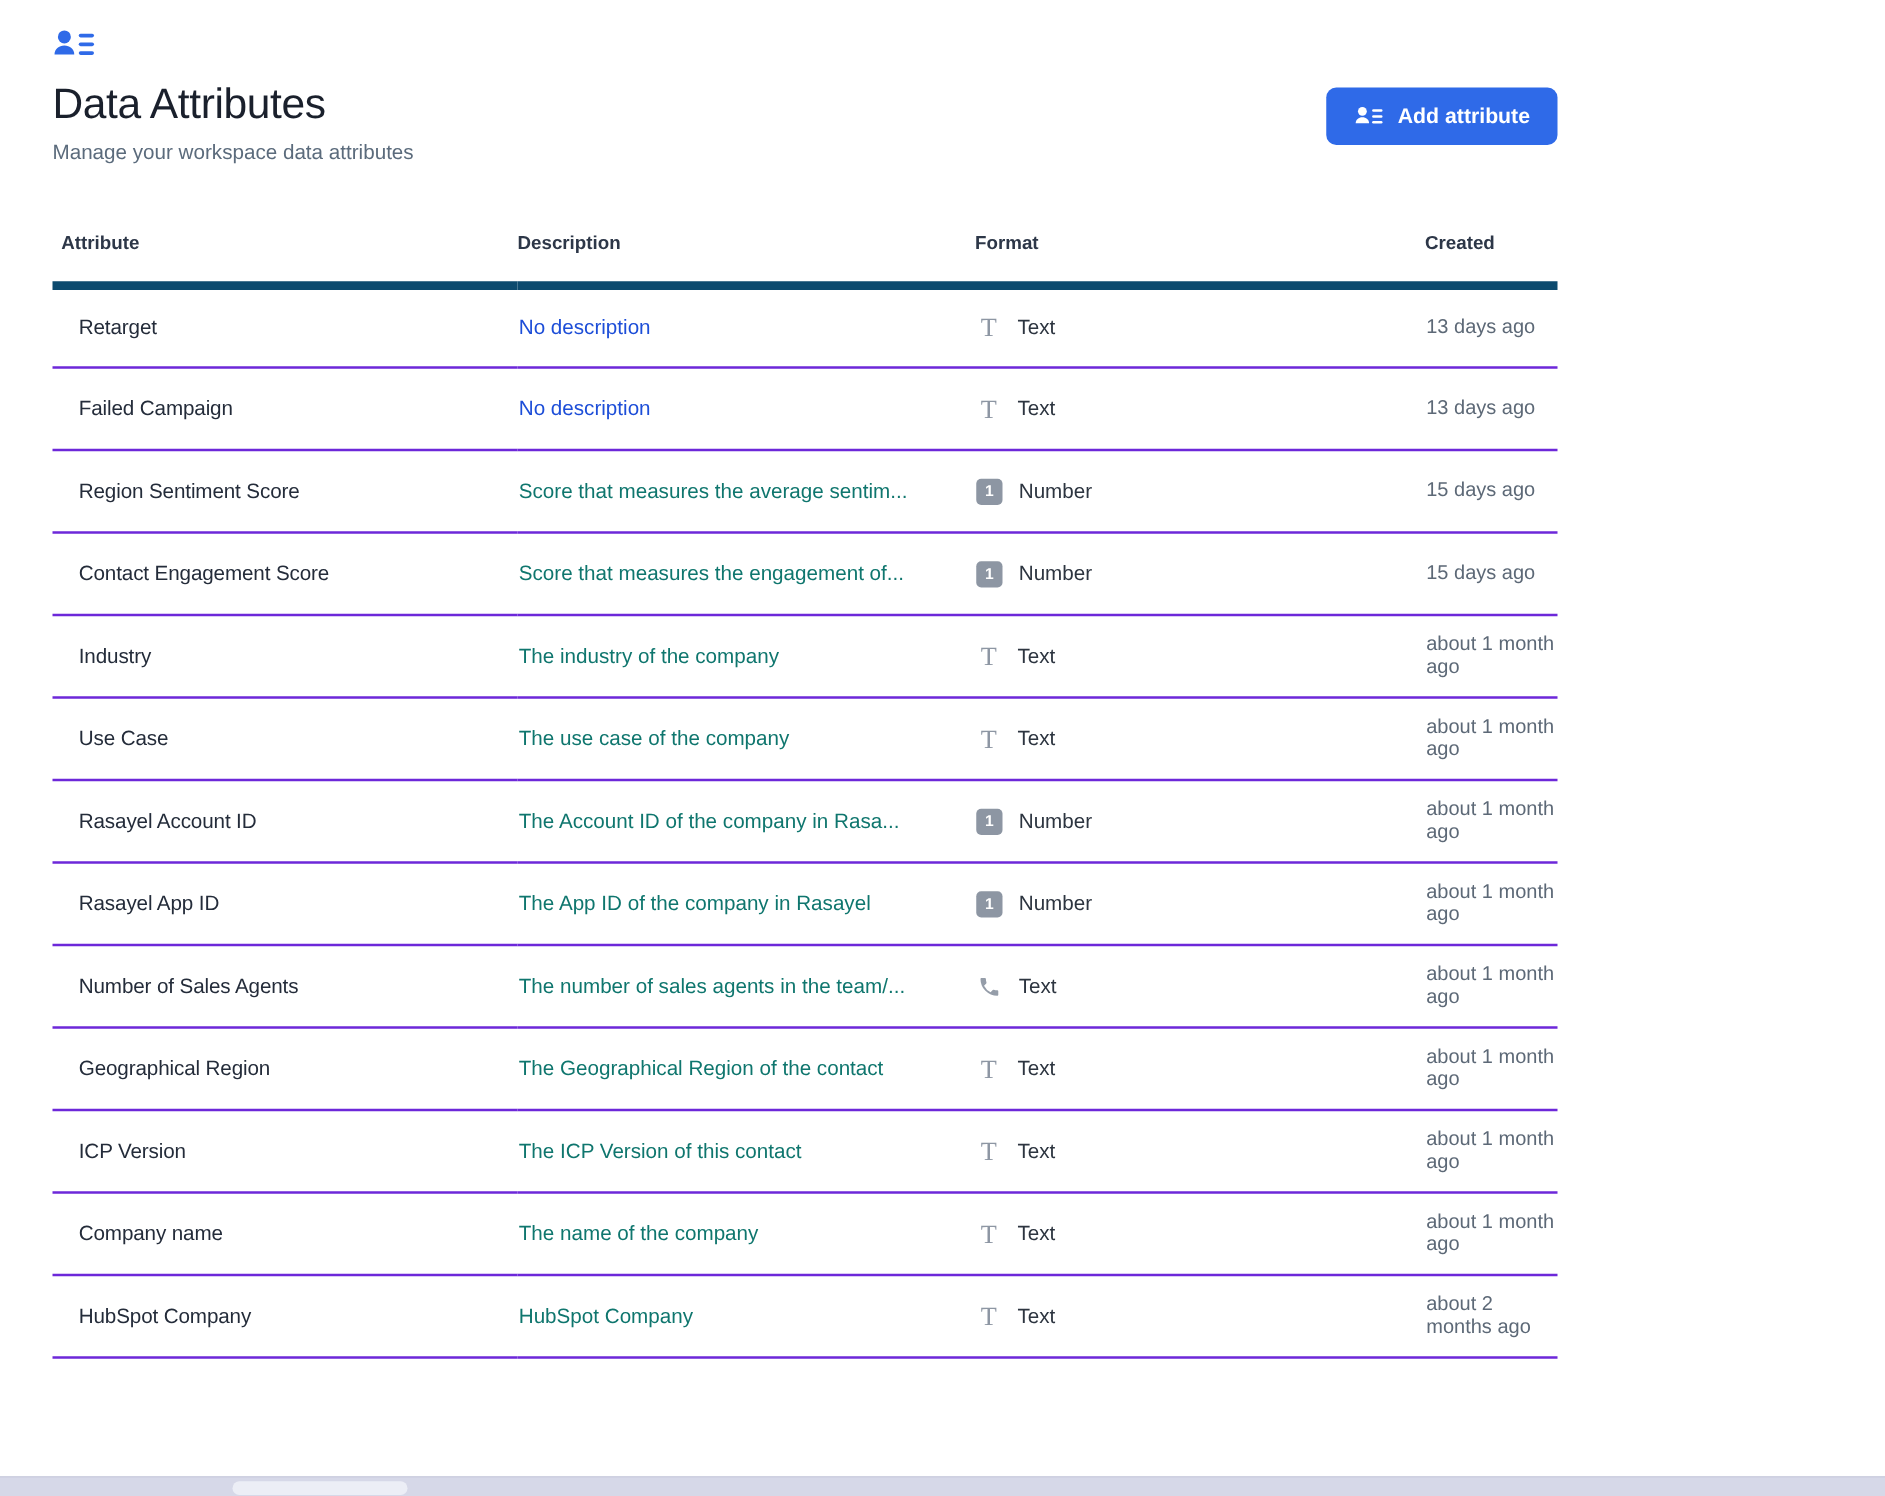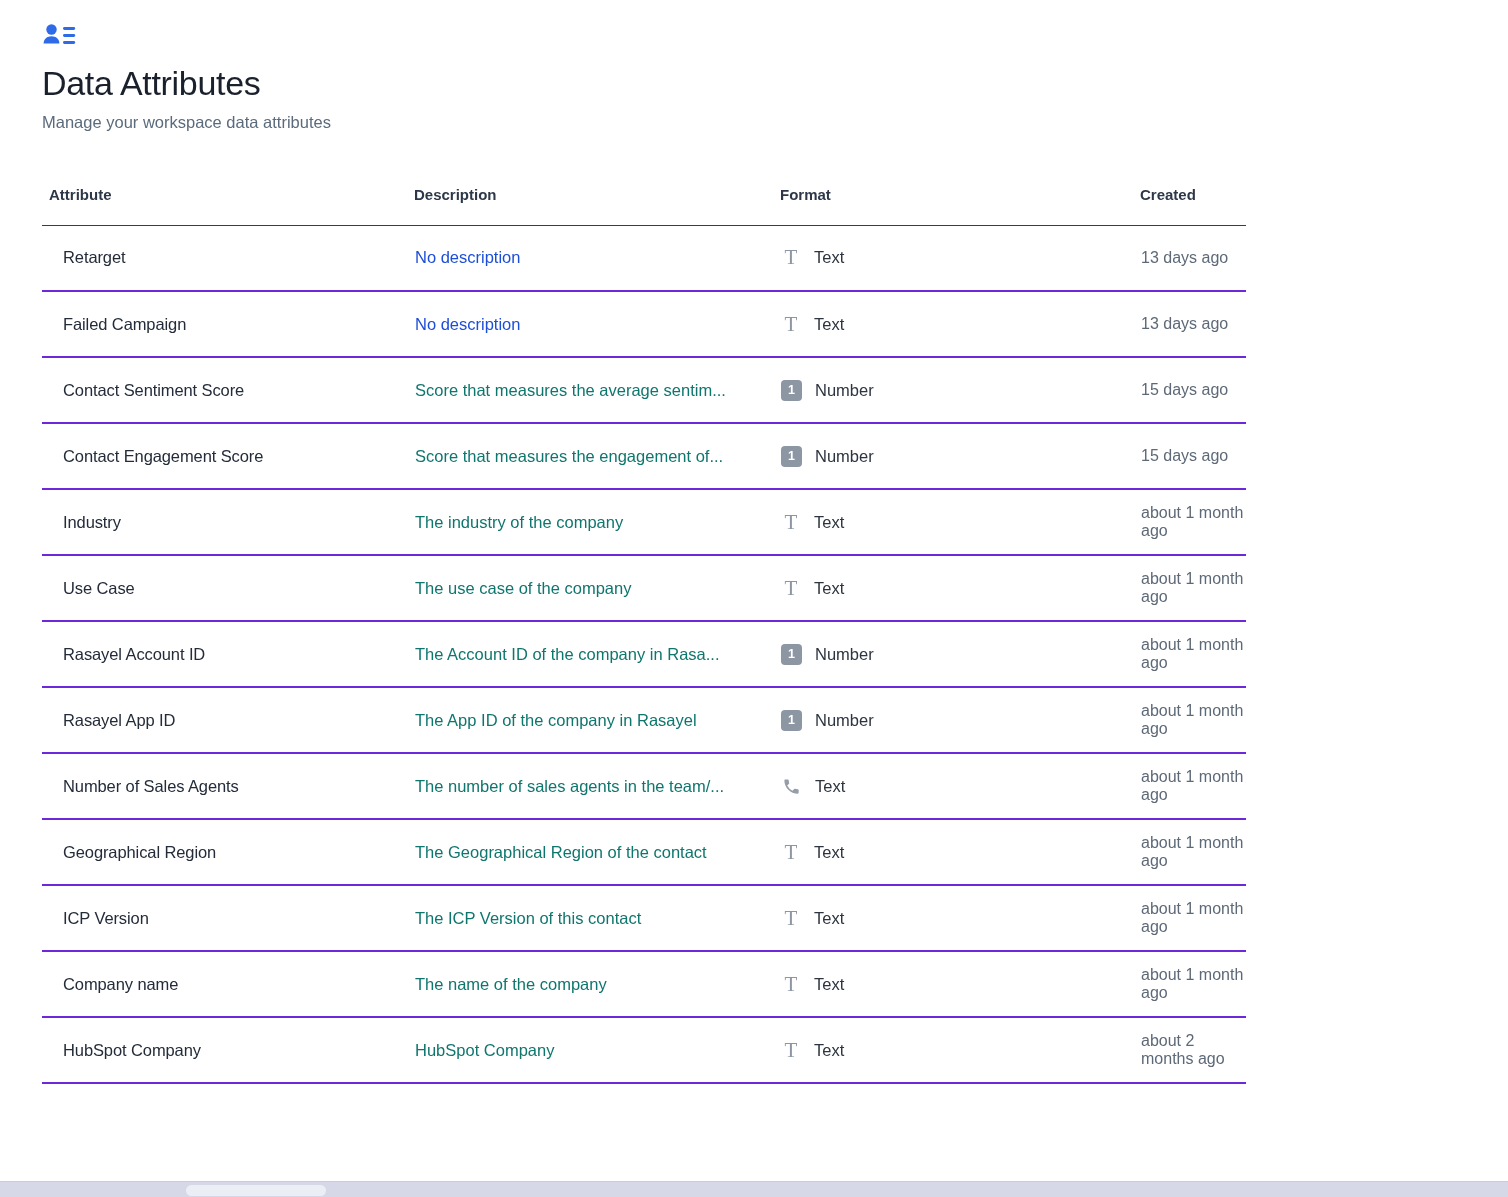--- a/index.html
+++ b/index.html
@@ -87,21 +87,21 @@
     border-collapse: collapse;
     table-layout: fixed;
   }
 
   .attr-table th {
     text-align: left;
     font-size: 15px;
     font-weight: 700;
     color: #2d3748;
     padding: 0 0 22px 0;
-    border-bottom: 1px solid #0c4a6e;
+    border-bottom: 7px solid #0c4a6e;
     vertical-align: bottom;
   }
 
   .attr-table th.c-attr { width: 372px; padding-left: 7px; }
   .attr-table th.c-desc { width: 366px; }
   .attr-table th.c-fmt  { width: 360px; }
   .attr-table th.c-crt  { width: auto; }
 
   .attr-table td {
     border-bottom: 2px solid #6d28d9;
@@ -203,20 +203,32 @@
         <rect x="21" y="19" width="12.2" height="2.9" rx="1.45" fill="#2f6ae8"></rect>
       </svg>
     </span>
 
     <div class="title-row">
       <div class="title-block">
         <h1 class="page-title">Data Attributes</h1>
         <div class="page-subtitle">Manage your workspace data attributes</div>
       </div>
 
+      <button class="add-btn">
+        <span>
+          <svg width="24" height="19" viewBox="0 0 34 28" xmlns="http://www.w3.org/2000/svg">
+            <circle cx="9.5" cy="7.5" r="5.2" fill="#ffffff"></circle>
+            <path d="M1.6 21.5c0-4.4 3.5-7.2 7.9-7.2s7.9 2.8 7.9 7.2z" fill="#ffffff"></path>
+            <rect x="21" y="5" width="12.2" height="2.9" rx="1.45" fill="#ffffff"></rect>
+            <rect x="21" y="12" width="12.2" height="2.9" rx="1.45" fill="#ffffff"></rect>
+            <rect x="21" y="19" width="12.2" height="2.9" rx="1.45" fill="#ffffff"></rect>
+          </svg>
+        </span>
+        <span>Add attribute</span>
+      </button>
     </div>
   </div>
 
   <div class="table-wrap">
     <table class="attr-table">
       <thead>
         <tr>
           <th class="c-attr">Attribute</th>
           <th class="c-desc">Description</th>
           <th class="c-fmt">Format</th>
@@ -240,21 +252,21 @@
             <td class="cell-desc empty">No description</td>
             <td class="cell-fmt">
               <span class="fmt-inner">
                 <span class="ico-text">T</span>
                 <span class="fmt-label">Text</span>
               </span>
             </td>
             <td class="cell-crt">13 days ago</td>
           </tr>
           <tr>
-            <td class="cell-attr">Contact Sentiment Score</td>
+            <td class="cell-attr">Region Sentiment Score</td>
             <td class="cell-desc">Score that measures the average sentim...</td>
             <td class="cell-fmt">
               <span class="fmt-inner">
                 <span class="ico-number">1</span>
                 <span class="fmt-label">Number</span>
               </span>
             </td>
             <td class="cell-crt">15 days ago</td>
           </tr>
           <tr>

